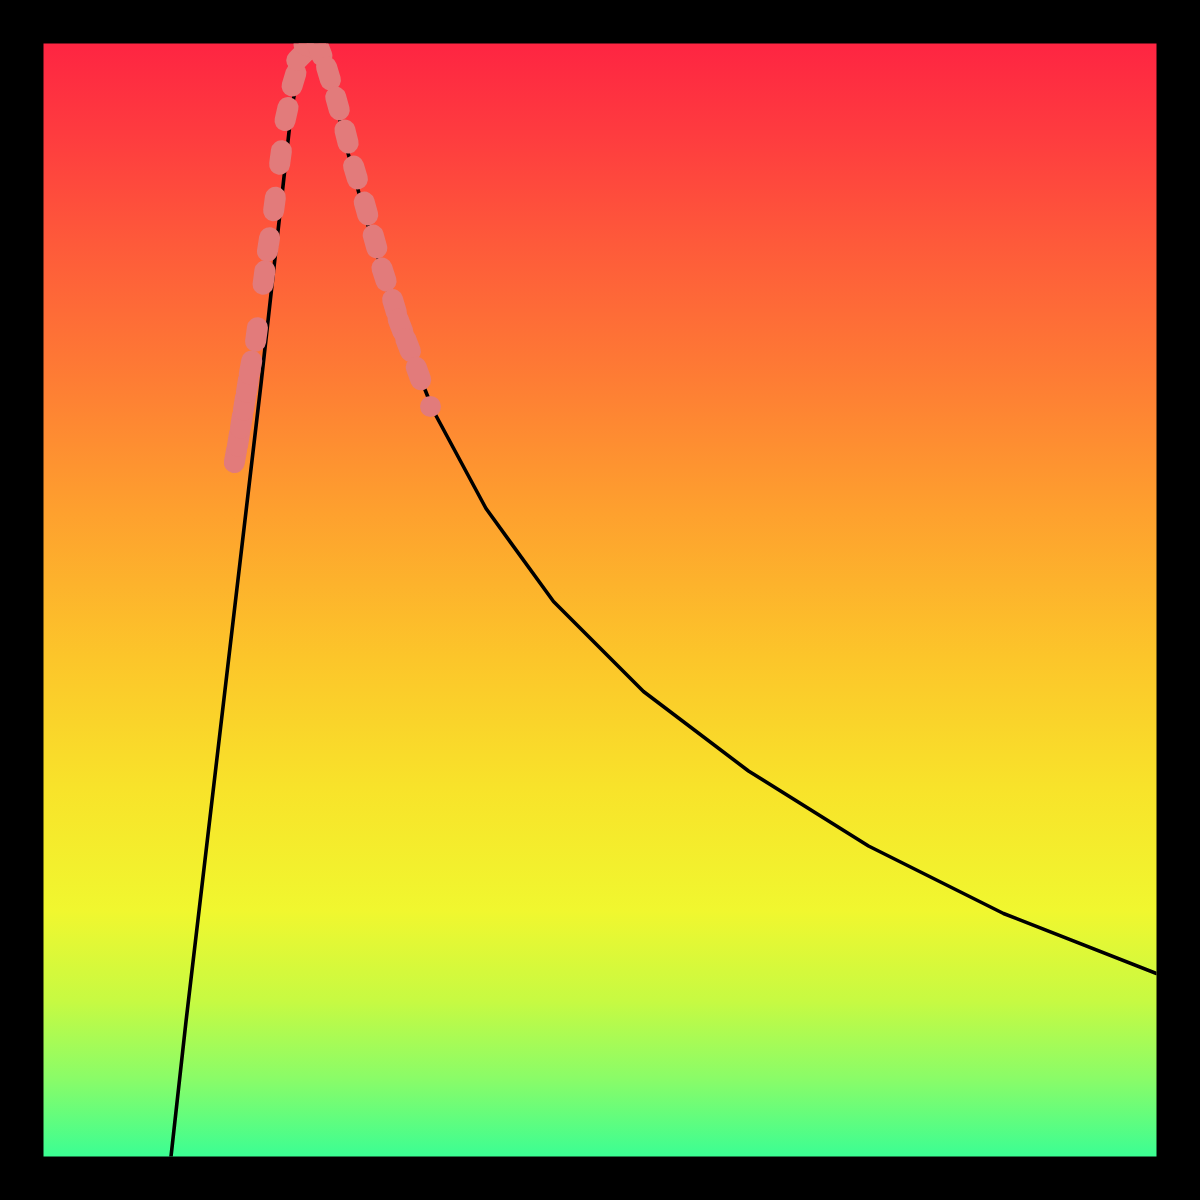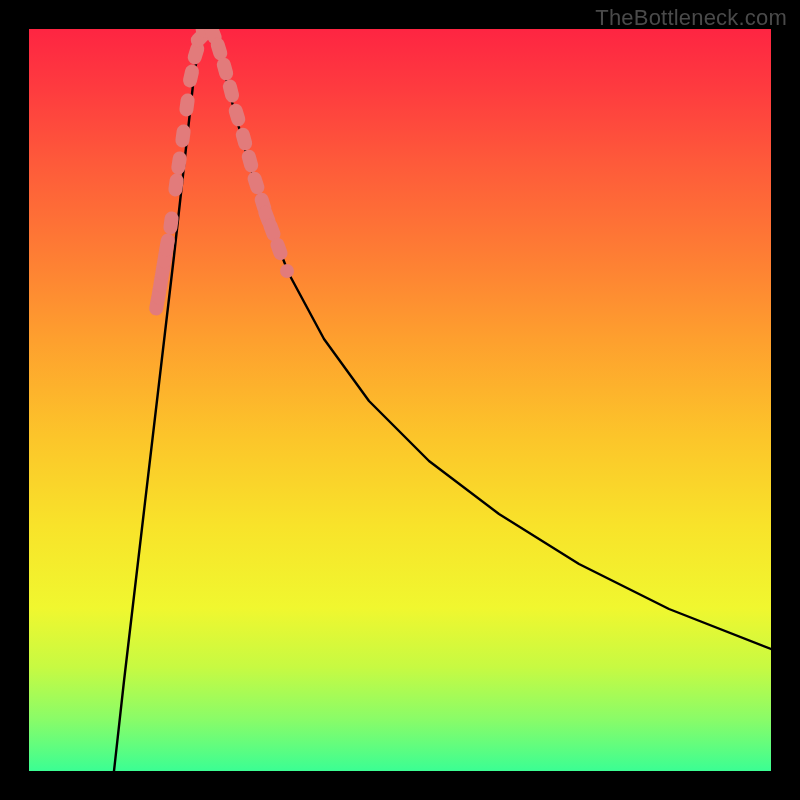--- a/index.html
+++ b/index.html
@@ -90,14 +90,13 @@
           <line x1="219.8" y1="127.7" x2="222.2" y2="136.3" stroke="#e27b7b" stroke-width="14" stroke-linecap="round"></line>
           <line x1="225.6" y1="149.7" x2="228.4" y2="158.3" stroke="#e27b7b" stroke-width="14" stroke-linecap="round"></line>
           <line x1="232.7" y1="170.7" x2="235.3" y2="179.3" stroke="#e27b7b" stroke-width="14" stroke-linecap="round"></line>
           <line x1="236.4" y1="183.8" x2="239.6" y2="192.2" stroke="#e27b7b" stroke-width="14" stroke-linecap="round"></line>
           <line x1="241.4" y1="196.8" x2="244.6" y2="205.2" stroke="#e27b7b" stroke-width="14" stroke-linecap="round"></line>
           <line x1="248.5" y1="215.8" x2="251.5" y2="224.2" stroke="#e27b7b" stroke-width="14" stroke-linecap="round"></line>
           <line x1="258.0" y1="242.0" x2="258.0" y2="242.0" stroke="#e27b7b" stroke-width="14" stroke-linecap="round"></line>
         </g>
     </svg>
   </div>
-  <div class="watermark">TheBottleneck.com</div>
 </div>
 
 </body></html>

